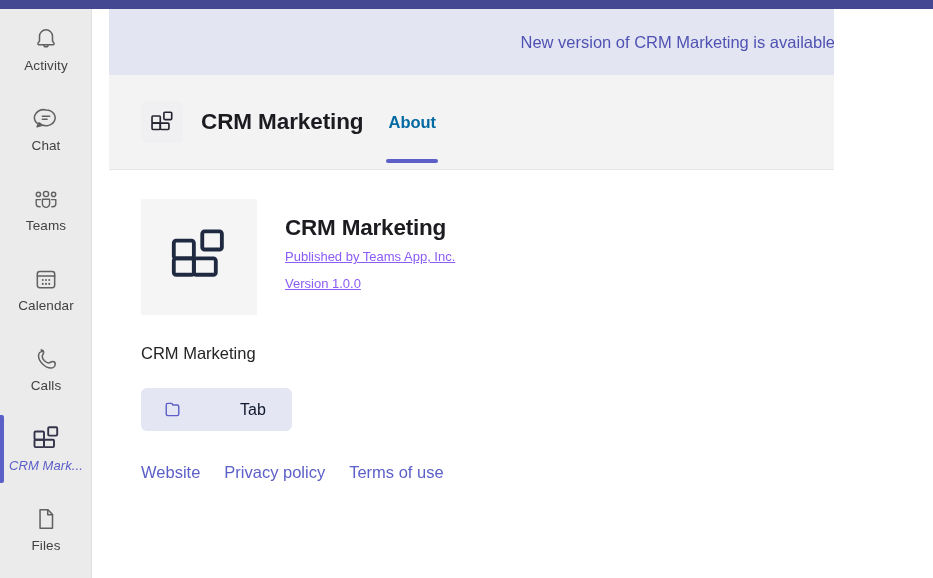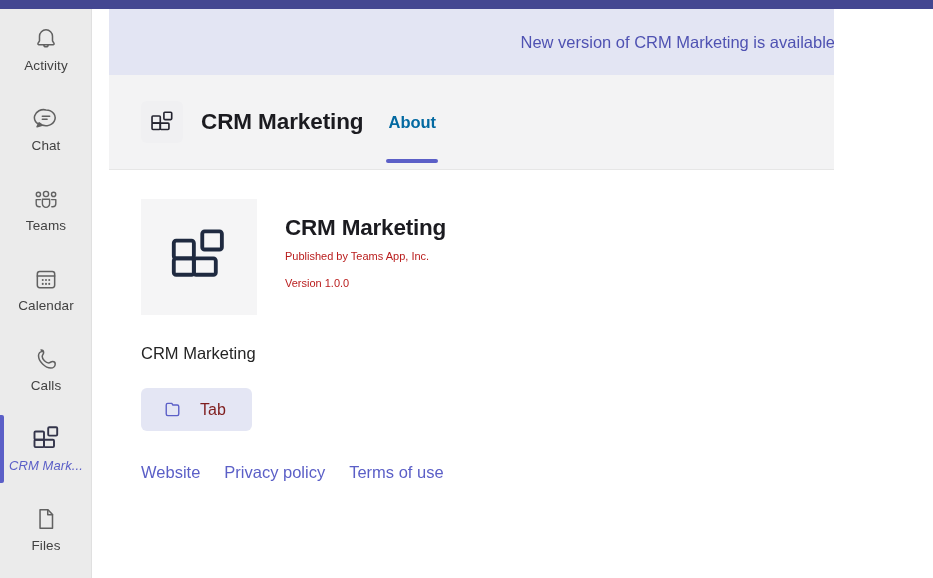--- a/index.html
+++ b/index.html
@@ -193,23 +193,24 @@
     padding-top: 14px;
   }
   .summary-name {
     font-size: 22.5px;
     font-weight: bold;
     color: #1b1b20;
     line-height: 30px;
     letter-spacing: -0.2px;
   }
   .summary-pub, .summary-ver {
-    font-size: 11px;
-    color: #b91c1c;
+    font-size: 13px;
+    color: #8b5cf6;
     line-height: 27px;
+    text-decoration: underline;
   }
   .description {
     margin-top: 29px;
     margin-left: 32px;
     font-size: 16.5px;
     color: #242424;
   }
   .capabilities {
     margin-top: 25px;
     margin-left: 32px;
@@ -223,21 +224,22 @@
     height: 43px;
     padding: 0 26px 0 22px;
     border-radius: 6px;
     background: #e4e6f4;
     color: #5b5fc7;
     cursor: pointer;
     box-sizing: border-box;
   }
   .cap-chip-label {
     font-size: 16px;
-    color: #7f1d1d;
+    color: #0f172a;
+    margin-left: 40px;
   }
   .links {
     margin-top: 32px;
     margin-left: 32px;
     display: flex;
     gap: 24px;
   }
   .link {
     font-size: 16.5px;
     color: #5b5fc7;

